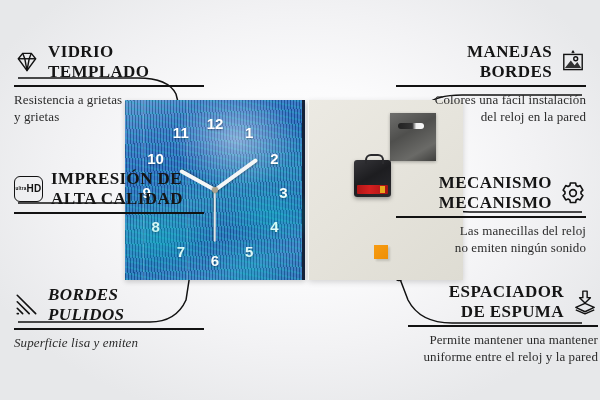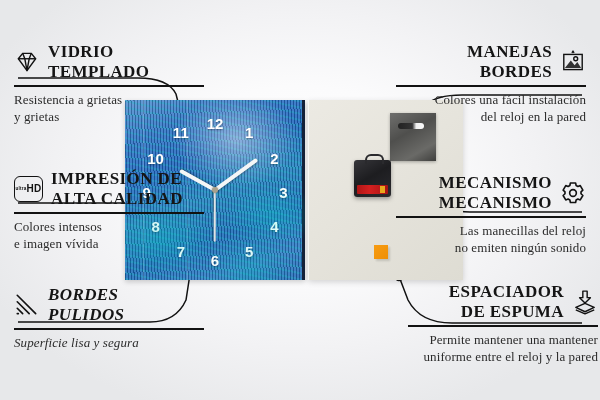--- a/index.html
+++ b/index.html
@@ -198,44 +198,40 @@
       <span class="hdbox">
         <span class="hd-ultra">ultra</span>
         <span class="hd-main">HD</span>
       </span>
       <div class="co-title">
         <div>IMPRESIÓN DE</div>
         <div>ALTA CALIDAD</div>
       </div>
     </div>
     <div class="co-rule"></div>
-    <div class="co-sub">
-      <div>Colores intensos</div>
-      <div>e imagen vívida</div>
-    </div>
   </div>
 
   <div class="callout left" style="left:14px;top:285px;font-style:italic;">
     <div class="co-head">
       <span class="ico">
         <svg viewBox="0 0 24 24" fill="none" stroke="#121212" stroke-width="1.5" stroke-linecap="round">
           <path d="M3 3 L20 20"></path>
             <path d="M3 9 L14 20"></path>
             <path d="M3 15 L8 20"></path>
             <path d="M3 20 L4 20"></path>
         </svg>
       </span>
       <div class="co-title">
         <div>BORDES</div>
         <div>PULIDOS</div>
       </div>
     </div>
     <div class="co-rule"></div>
     <div class="co-sub">
-      <div>Superficie lisa y segura</div>
+      <div>Superficie lisa y emiten</div>
       <div></div>
     </div>
   </div>
 
   <div class="callout right" style="left:396px;top:42px;">
     <div class="co-head">
       <div class="co-title">
         <div>MANEJAS</div>
         <div>BORDES</div>
       </div>

